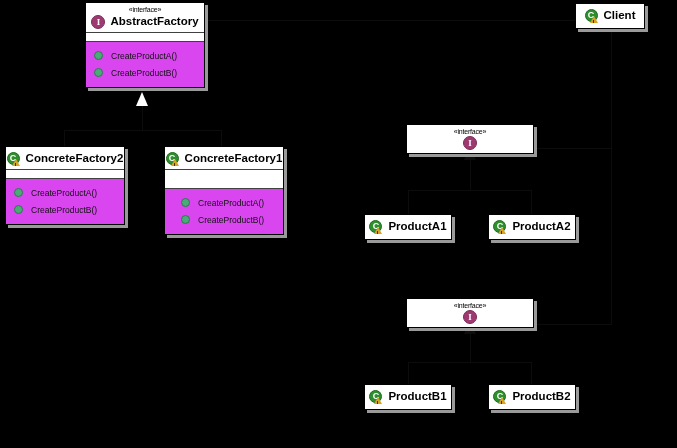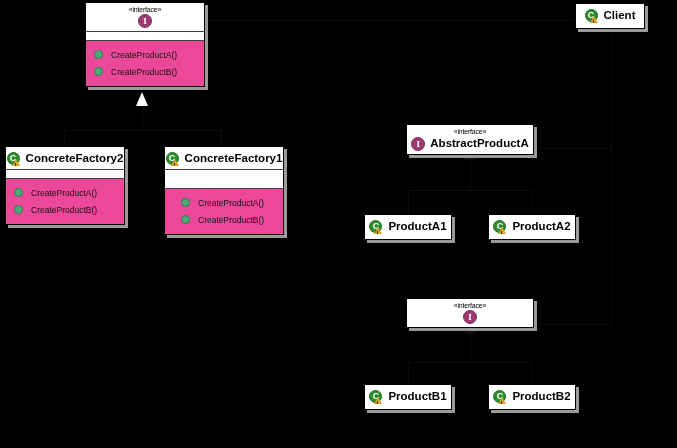--- a/index.html
+++ b/index.html
@@ -58,21 +58,21 @@
     height: 1px;
     background: #000000;
     opacity: .75;
   }
   .attr-compartment {
     height: 8px;
     background: #ffffff;
   }
   .ops-compartment {
     padding: 5px 6px 6px 8px;
-    background: #ec4899;
+    background: #d946ef;
   }
   .op-row {
     display: flex;
     align-items: center;
     gap: 8px;
     height: 17px;
   }
   .op-text {
     font-size: 8.5px;
     color: #111111;
@@ -196,20 +196,21 @@
   <div class="conn conn-v" style="left:611px; top:32px; height:292px;"></div>
   <div class="conn conn-h" style="left:534px; top:324px; width:78px;"></div>
   <div class="conn conn-h" style="left:534px; top:148px; width:78px;"></div>
   <div class="conn conn-h" style="left:206px; top:20px; width:372px;"></div>
 
   <div class="uml-box" style="left:85px; top:2px; width:120px;">
     <div class="uml-header">
       <div class="stereotype">«interface»</div>
       <div class="title-row">
         <span class="icon iface-icon">I</span>
+        <span class="title-text">AbstractFactory</span>
       </div>
     </div>
     <div class="uml-sep"></div>
     <div class="attr-compartment"></div>
     <div class="uml-sep"></div>
     <div class="ops-compartment">
       <div class="op-row">
         <span class="icon op-icon"></span>
         <span class="op-text">CreateProductA()</span>
       </div>
@@ -283,21 +284,20 @@
         <span class="title-text">Client</span>
       </div>
     </div>
   </div>
 
   <div class="uml-box" style="left:406px; top:124px; width:128px;">
     <div class="uml-header">
       <div class="stereotype">«interface»</div>
       <div class="title-row">
         <span class="icon iface-icon">I</span>
-        <span class="title-text">AbstractProductA</span>
       </div>
     </div>
   </div>
 
   <div class="uml-box" style="left:364px; top:214px; width:88px;">
     <div class="uml-header" style="padding:4px 8px 5px 8px;">
       <div class="title-row">
         <span class="icon class-icon">
           <span class="disc">C</span>
           <span class="badge"></span>

